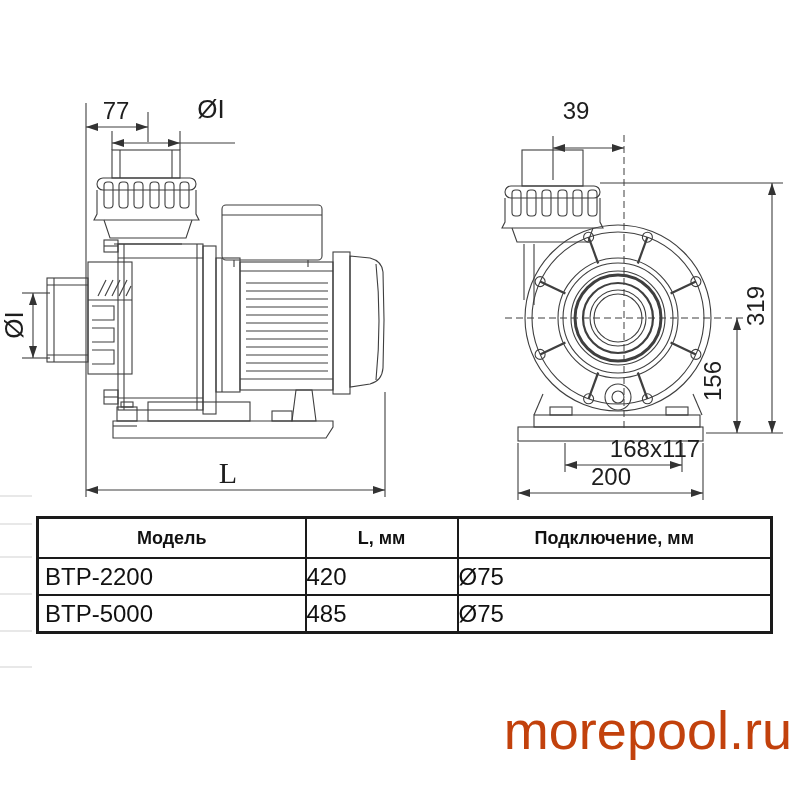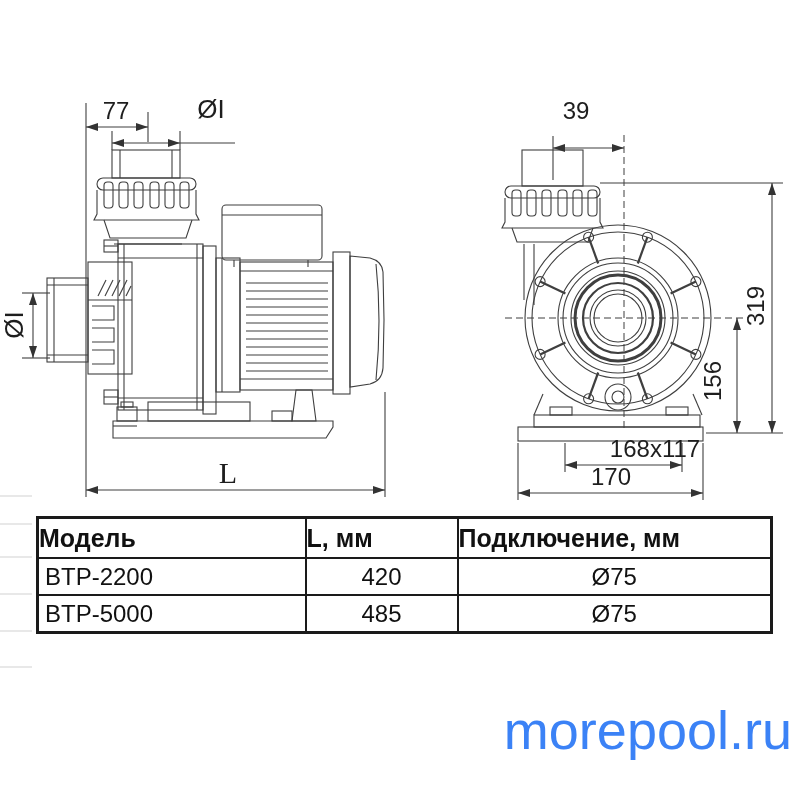--- a/index.html
+++ b/index.html
@@ -23,22 +23,22 @@
   .serifL{font-family:"Liberation Serif",serif;font-size:30px;}
   table.spec{
     position:absolute;left:36px;top:516px;width:734px;
     border-collapse:collapse;table-layout:fixed;
     font-family:"Liberation Sans",sans-serif;color:#111;
   }
   table.spec th,table.spec td{
     border:2px solid #1a1a1a;overflow:hidden;
   }
   table.spec{border:3px solid #1a1a1a;}
-  table.spec th{font-size:25px;font-weight:bold;height:38px;text-align:left;padding:0;}
-  table.spec td{font-size:24px;height:35px;padding:0;text-align:center;}
+  table.spec th{font-size:18px;font-weight:bold;height:38px;text-align:center;padding:0;}
+  table.spec td{font-size:24px;height:35px;padding:0;}
   table.spec td.model{text-align:left;padding-left:6px;}
   .watermark{
     position:absolute;right:8px;top:700px;font-size:54px;line-height:60px;
     letter-spacing:0px;font-weight:400;
   }
 </style>
 </head>
 <body>
 
 <svg width="800" height="800" viewBox="0 0 800 800">
@@ -258,21 +258,21 @@
 <div class="dim serifL" style="left:208px;top:460px;width:40px;">L</div>
 
 <div class="dim" style="left:545px;top:98px;width:62px;">39</div>
 
 <div class="dim rot" style="left:726px;top:293px;width:60px;height:26px;">319</div>
 
 <div class="dim rot" style="left:683px;top:368px;width:60px;height:26px;">156</div>
 
 <div class="dim" style="left:600px;top:436px;width:110px;">168x117</div>
 
-<div class="dim" style="left:576px;top:464px;width:70px;">170</div>
+<div class="dim" style="left:576px;top:464px;width:70px;">200</div>
 
 <table class="spec">
   <colgroup>
     <col style="width:268px">
       <col style="width:152px">
       <col style="width:314px">
   </colgroup>
   <thead>
     <tr>
       <th>Модель</th>
@@ -287,13 +287,13 @@
       <td>Ø75</td>
     </tr>
     <tr>
       <td class="model">BTP-5000</td>
       <td>485</td>
       <td>Ø75</td>
     </tr>
   </tbody>
 </table>
 
-<div class="watermark" style="color: #3b82f6;">morepool.ru</div>
+<div class="watermark" style="color: #c2410c;">morepool.ru</div>
 
 </body></html>

